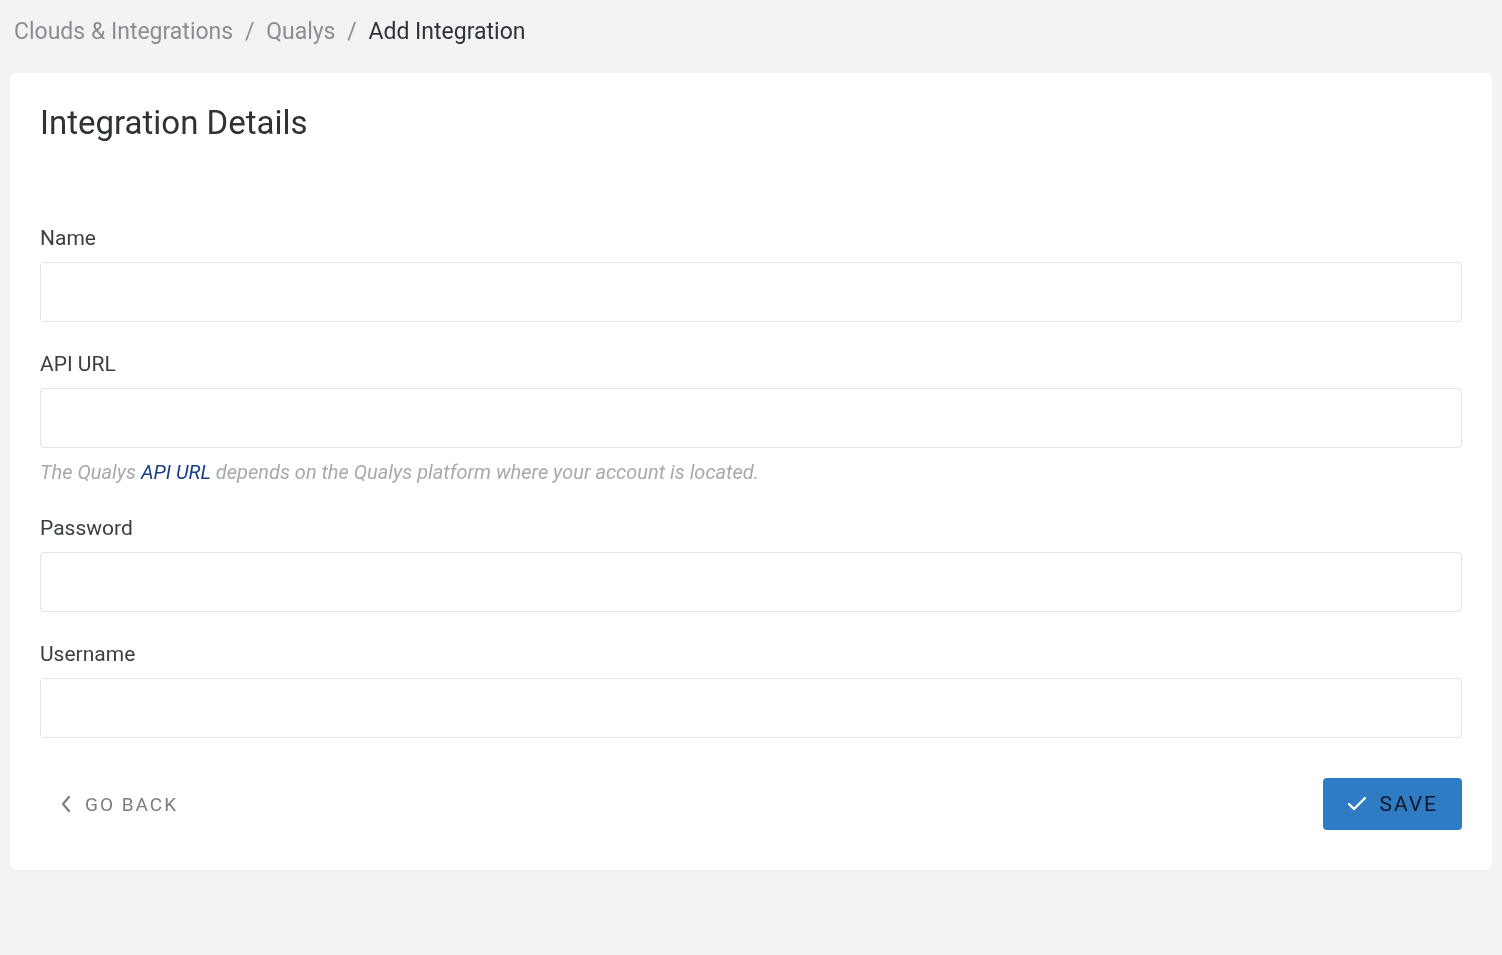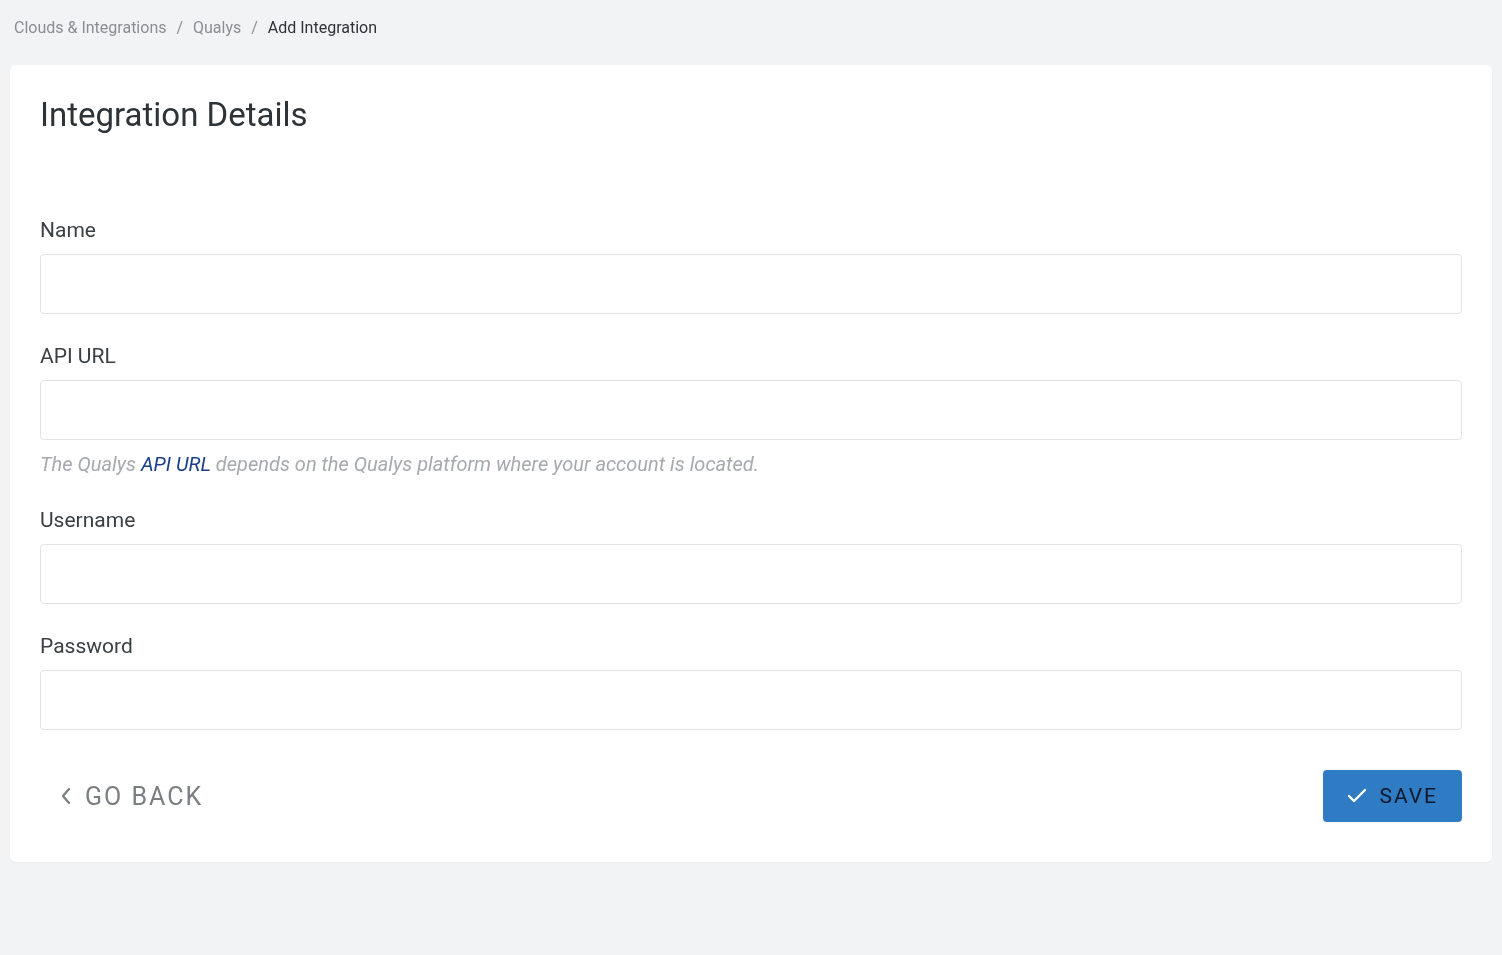--- a/index.html
+++ b/index.html
@@ -8,21 +8,21 @@
       padding: 0;
     }
     body {
       font-family: -apple-system, BlinkMacSystemFont, "Segoe UI", Roboto, "Helvetica Neue", Arial, sans-serif;
       background-color: #f2f3f5;
       color: #333;
       padding: 0;
     }
     .breadcrumb {
       padding: 18px 14px;
-      font-size: 16px;
+      font-size: 23px;
       color: #8a8d91;
     }
     .breadcrumb a {
       color: #8a8d91;
       text-decoration: none;
       cursor: pointer;
     }
     .breadcrumb .separator {
       color: #8a8d91;
       margin: 0 6px;
@@ -79,21 +79,21 @@
     .button-row {
       display: flex;
       justify-content: space-between;
       align-items: center;
       margin-top: 40px;
     }
     .btn-back {
       border: none;
       background: transparent;
       color: #7a7e83;
-      font-size: 25px;
+      font-size: 19px;
       letter-spacing: 2px;
       cursor: pointer;
       display: flex;
       align-items: center;
       gap: 14px;
       padding: 10px 20px;
       font-family: inherit;
     }
     .btn-back .chevron {
       display: inline-flex;
@@ -142,27 +142,27 @@
 
   <div class="form-group">
     <label class="form-label">API URL</label>
     <input type="text" class="form-input" value="" style="">
     <div class="help-text">
       <span>The Qualys </span><a class="link">API URL</a><span> depends on the Qualys platform where your account is located.</span>
     </div>
   </div>
 
   <div class="form-group">
-    <label class="form-label">Username</label>
-    <input type="text" class="form-input" value="" style="">
+    <label class="form-label">Password</label>
+    <input type="password" class="form-input" value="" style="">
   </div>
 
   <div class="form-group">
-    <label class="form-label">Password</label>
-    <input type="password" class="form-input" value="" style="">
+    <label class="form-label">Username</label>
+    <input type="text" class="form-input" value="" style="">
   </div>
 
   <div class="button-row">
     <button class="btn-back">
       <span class="chevron">
         <svg width="11" height="18" viewBox="0 0 11 18" fill="none">
           <path d="M9 2 L3 9 L9 16" stroke="#7a7e83" stroke-width="2.2" stroke-linecap="round" stroke-linejoin="round"></path>
         </svg>
       </span>
       <span>GO BACK</span>

